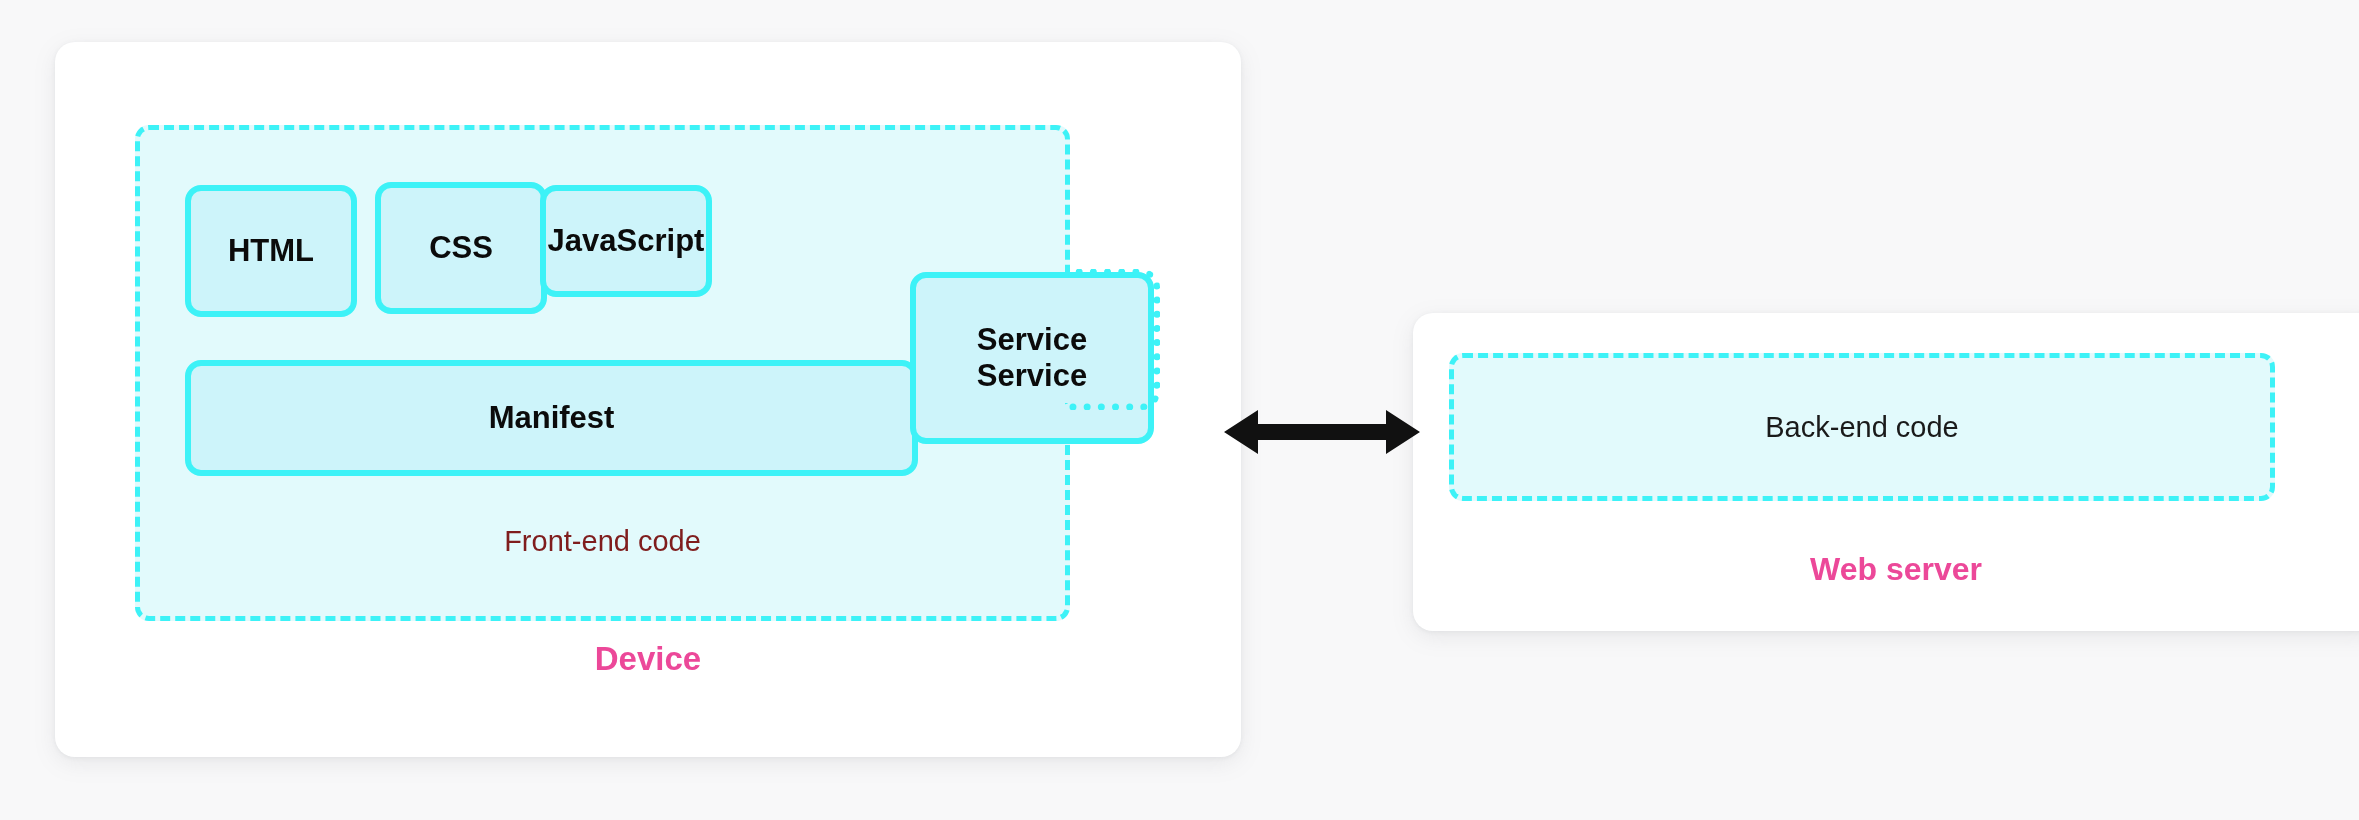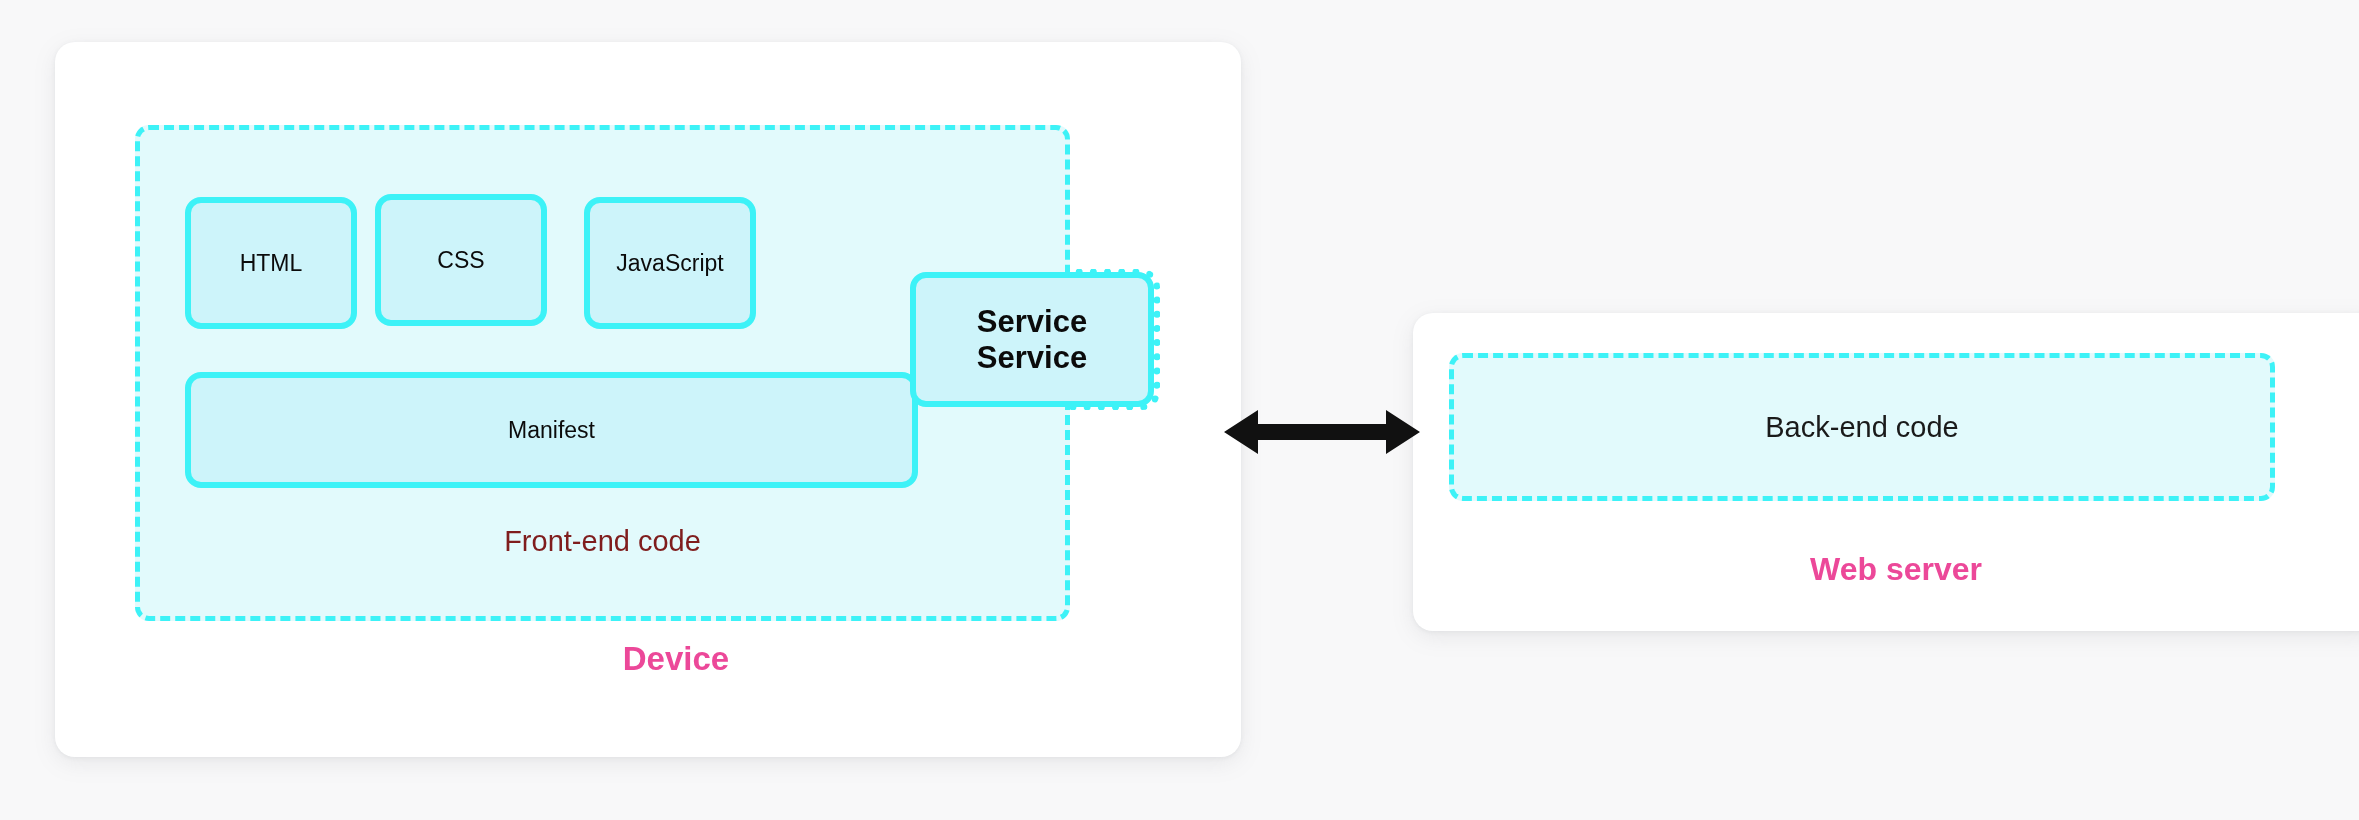--- a/index.html
+++ b/index.html
@@ -68,37 +68,36 @@
     position: absolute;
     background: #cdf4fa;
     border: 6px solid #3df2f7;
     border-radius: 16px;
     box-sizing: border-box;
     display: flex;
     align-items: center;
     justify-content: center;
     text-align: center;
     color: #0b0b0b;
-    font-weight: normal;
-    font-size: 23px;
+    font-weight: bold;
+    font-size: 31px;
     line-height: 1.16;
-    margin-top: 12px;
   }
   #box-html     { left: 45px;  top: 55px;  width: 172px; height: 132px; }
   #box-css      { left: 235px; top: 52px;  width: 172px; height: 132px; }
-  #box-js       { left: 444px; top: 55px;  width: 172px; height: 132px; text-align: right; }
+  #box-js       { left: 400px; top: 55px;  width: 172px; height: 112px; text-align: right; }
   #box-manifest { left: 45px;  top: 230px; width: 733px; height: 116px; }
 
   
   #box-service-worker {
     position: absolute;
     left: 855px;
     top: 230px;
     width: 244px;
-    height: 135px;
+    height: 172px;
     background: #cdf4fa;
     border: 6px solid #3df2f7;
     border-radius: 16px;
     box-sizing: border-box;
     display: flex;
     align-items: center;
     justify-content: center;
     text-align: center;
     color: #0b0b0b;
     font-weight: bold;
@@ -136,21 +135,21 @@
 
   .card-caption {
     position: absolute;
     left: 0;
     width: 100%;
     text-align: center;
     color: #ec4899;
     font-size: 33px;
     font-weight: bold;
   }
-  #device-caption  { top: 598px; padding-left: 28px; }
+  #device-caption  { top: 598px; }
   #server-caption  { top: 238px; font-size: 32px; }
 
   #backend-label {
     position: absolute;
     left: 0;
     top: 0;
     width: 100%;
     height: 100%;
     display: flex;
     align-items: center;

